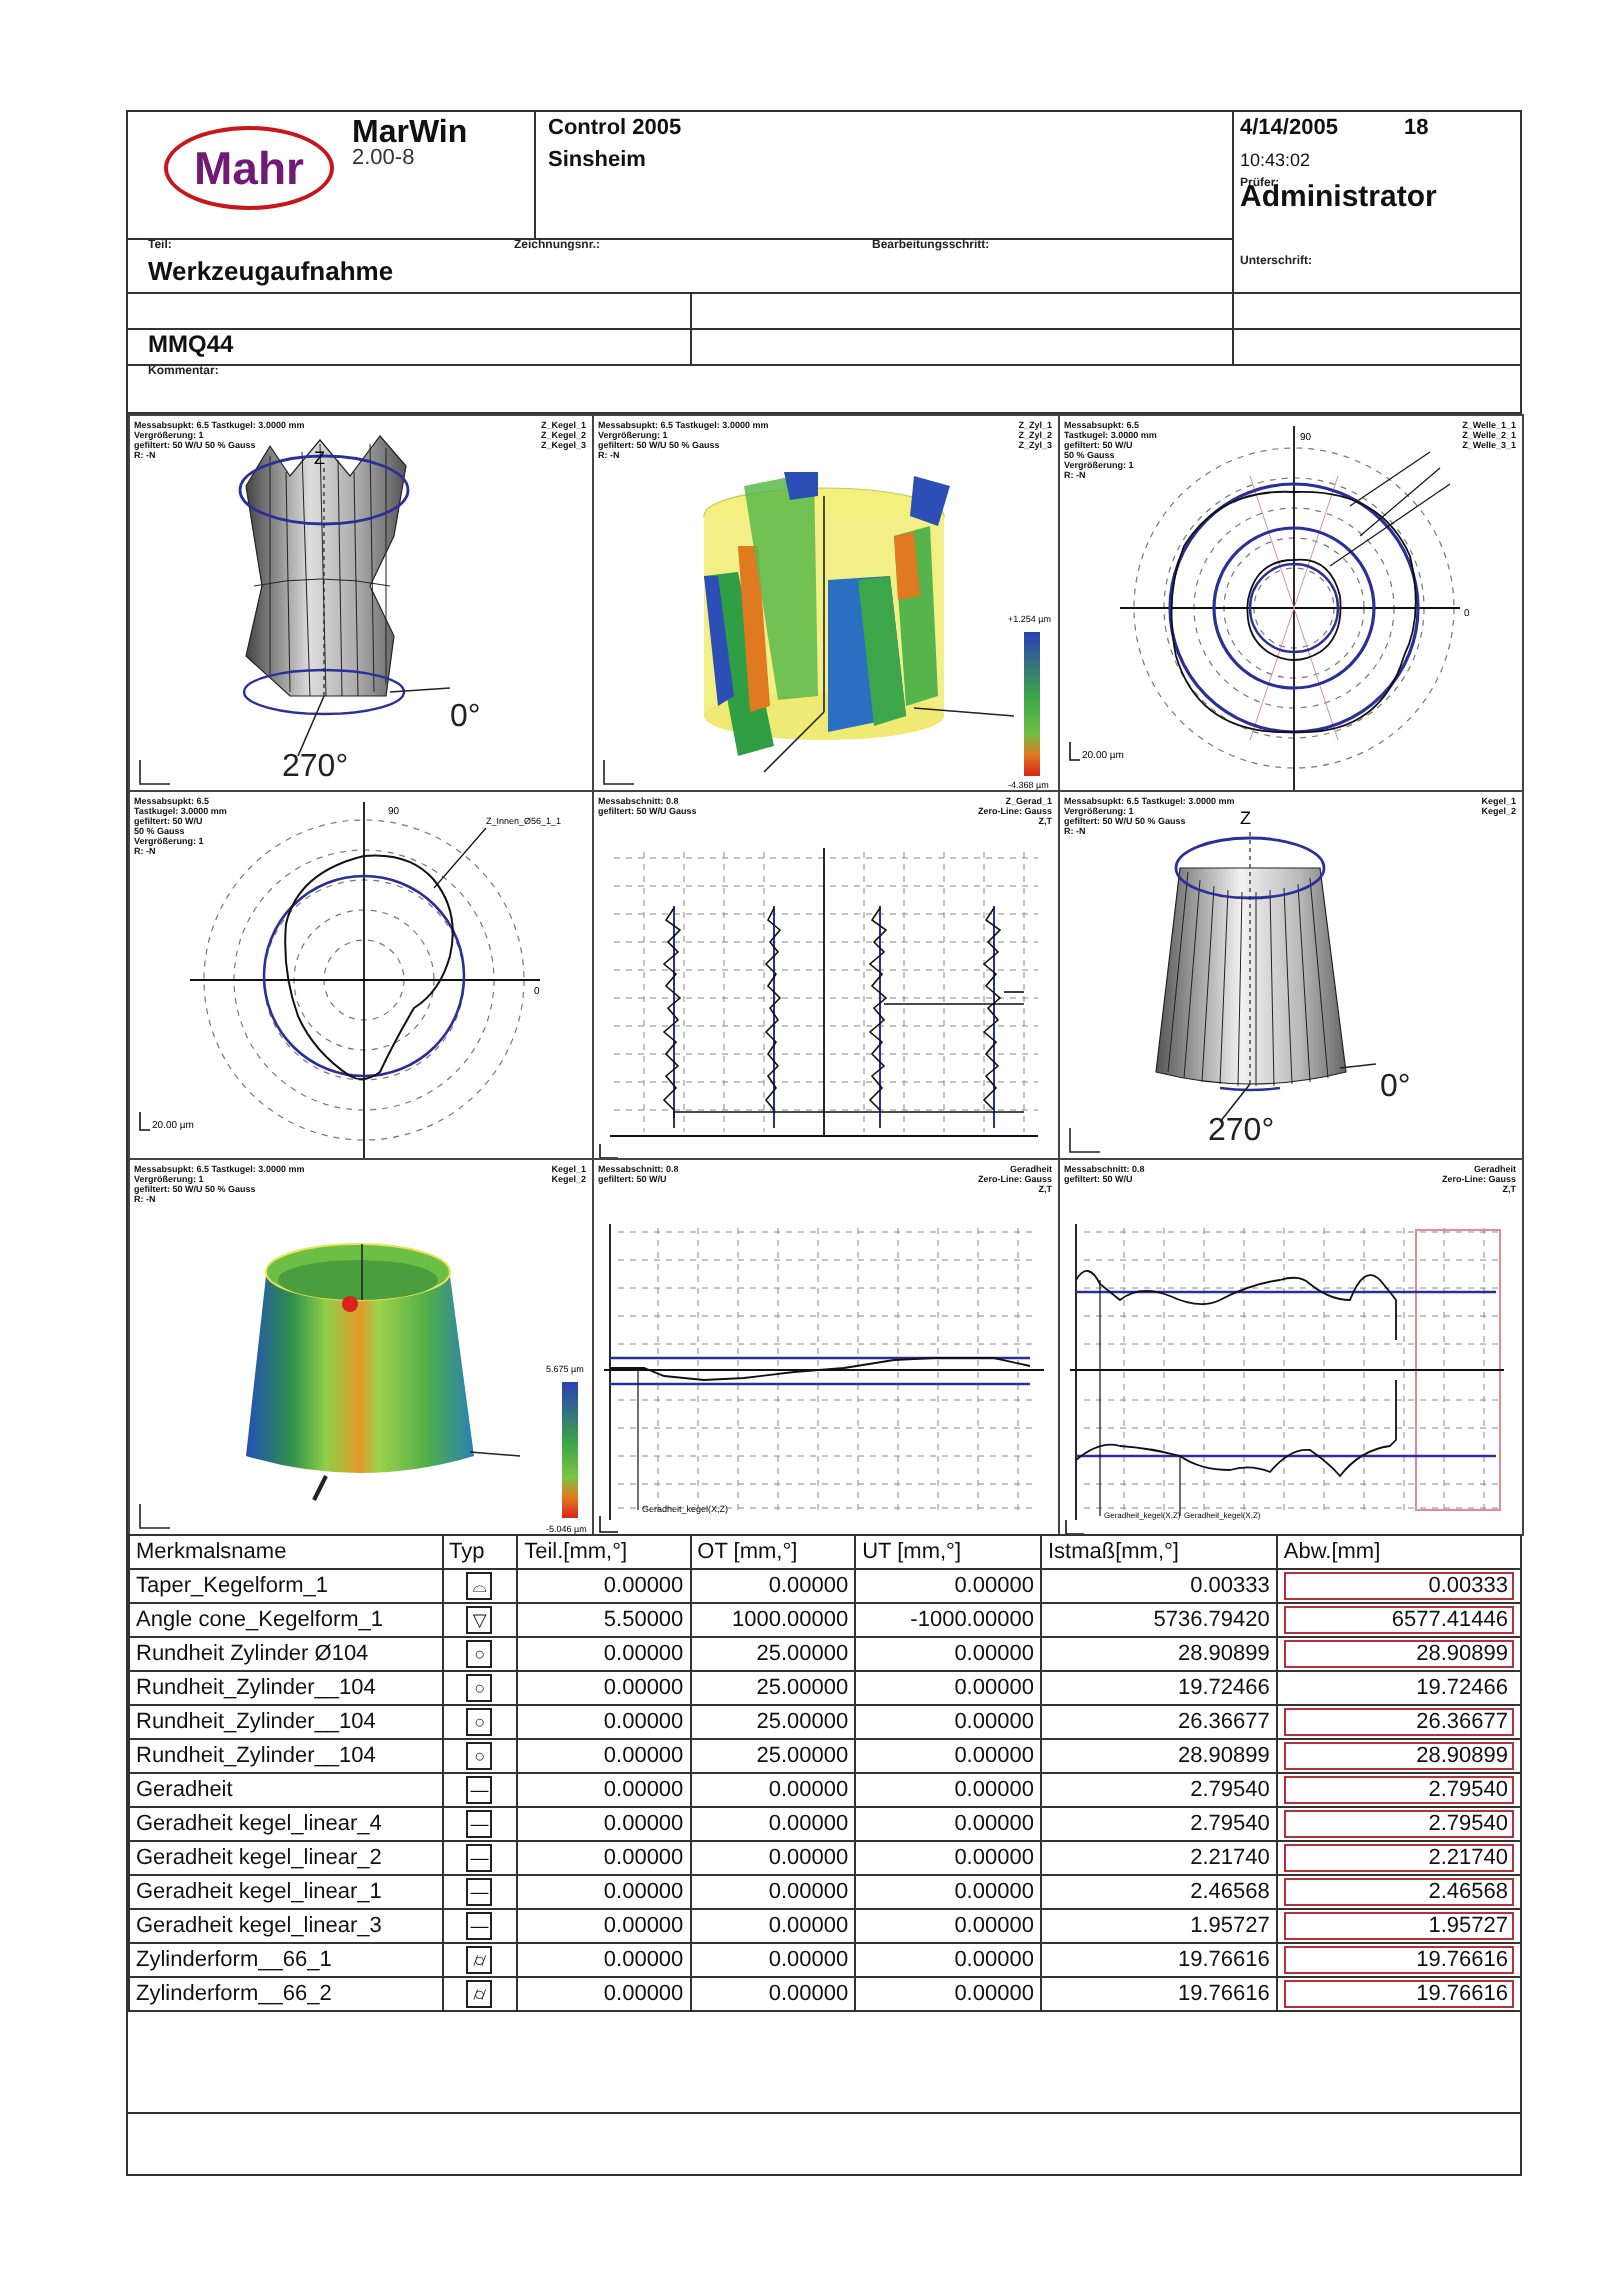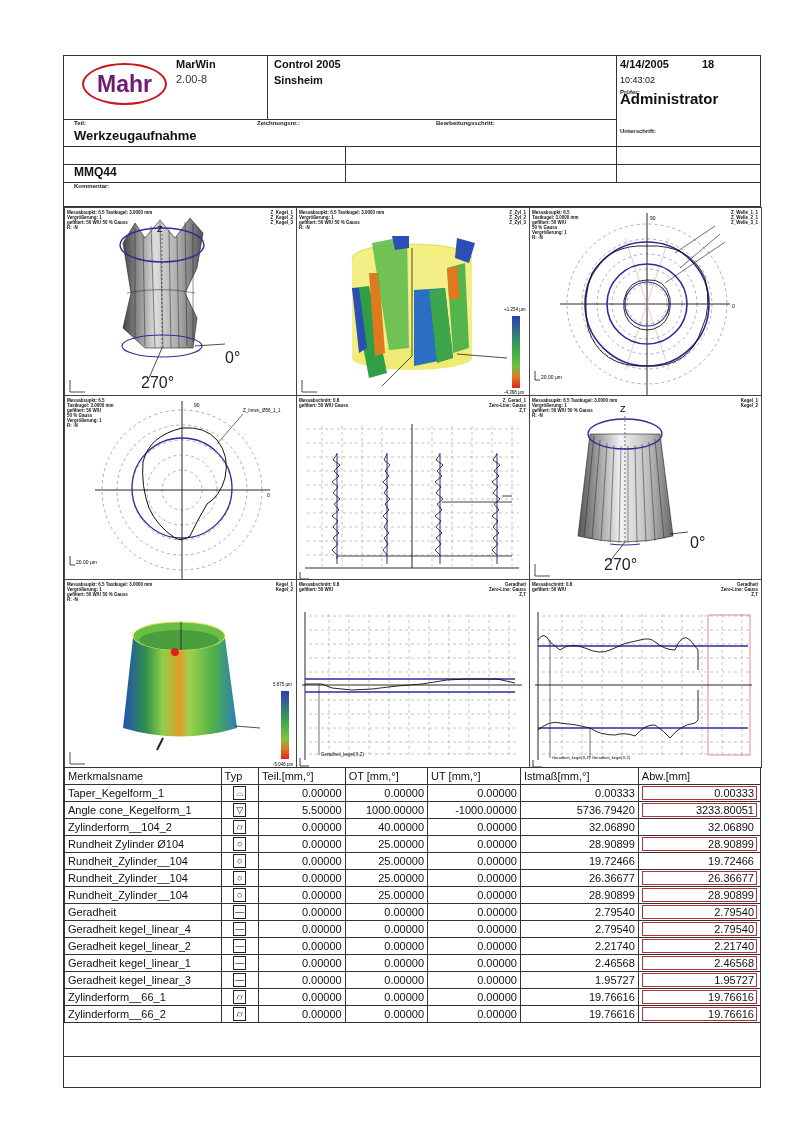--- a/index.html
+++ b/index.html
@@ -21,21 +21,21 @@
   .typbox{display:inline-block;width:11px;height:12px;border:1px solid #222;font-size:9px;line-height:12px;text-align:center;vertical-align:middle;}
   .abw{display:block;border:1px solid #b4303a;text-align:right;padding:0 2px;line-height:12px;margin:1px 0;background:#fff;}
   .abw.plain{border-color:transparent;}
 </style>
 </head>
 <body>
 
 <div class="page">
 
   <div class="logo">Mahr</div>
-  <div class="abs b" style="left:112px;top:2px;font-size:11px;">MarWin</div>
+  <div class="abs b" style="left:112px;top:2px;font-size:16px;">MarWin</div>
   <div class="abs" style="left:112px;top:17px;font-size:11px;color:#333;">2.00-8</div>
   <div class="vl" style="left:203px;top:0;height:63px;"></div>
   <div class="abs b" style="left:210px;top:2px;font-size:11px;">Control 2005</div>
   <div class="abs b" style="left:210px;top:18px;font-size:11px;">Sinsheim</div>
 
   <div class="vl" style="left:552px;top:0;height:126px;"></div>
   <div class="abs b" style="left:556px;top:2px;font-size:11px;">4/14/2005</div>
   <div class="abs b" style="left:638px;top:2px;font-size:11px;">18</div>
   <div class="abs" style="left:556px;top:19px;font-size:9px;">10:43:02</div>
   <div class="abs tiny b" style="left:556px;top:33px;">Prüfer:</div>
@@ -489,32 +489,21 @@
           </td>
         </tr>
         <tr>
           <td>Angle cone_Kegelform_1</td>
           <td class="typ"><span class="typbox">▽</span></td>
           <td class="num">5.50000</td>
           <td class="num">1000.00000</td>
           <td class="num">-1000.00000</td>
           <td class="num">5736.79420</td>
           <td class="num">
-            <span class="abw">3233.80051</span>
-          </td>
-        </tr>
-        <tr>
-          <td>Zylinderform__104_2</td>
-          <td class="typ"><span class="typbox">⌭</span></td>
-          <td class="num">0.00000</td>
-          <td class="num">40.00000</td>
-          <td class="num">0.00000</td>
-          <td class="num">32.06890</td>
-          <td class="num">
-            <span class="abw plain">32.06890</span>
+            <span class="abw">6577.41446</span>
           </td>
         </tr>
         <tr>
           <td>Rundheit Zylinder Ø104</td>
           <td class="typ"><span class="typbox">○</span></td>
           <td class="num">0.00000</td>
           <td class="num">25.00000</td>
           <td class="num">0.00000</td>
           <td class="num">28.90899</td>
           <td class="num">

